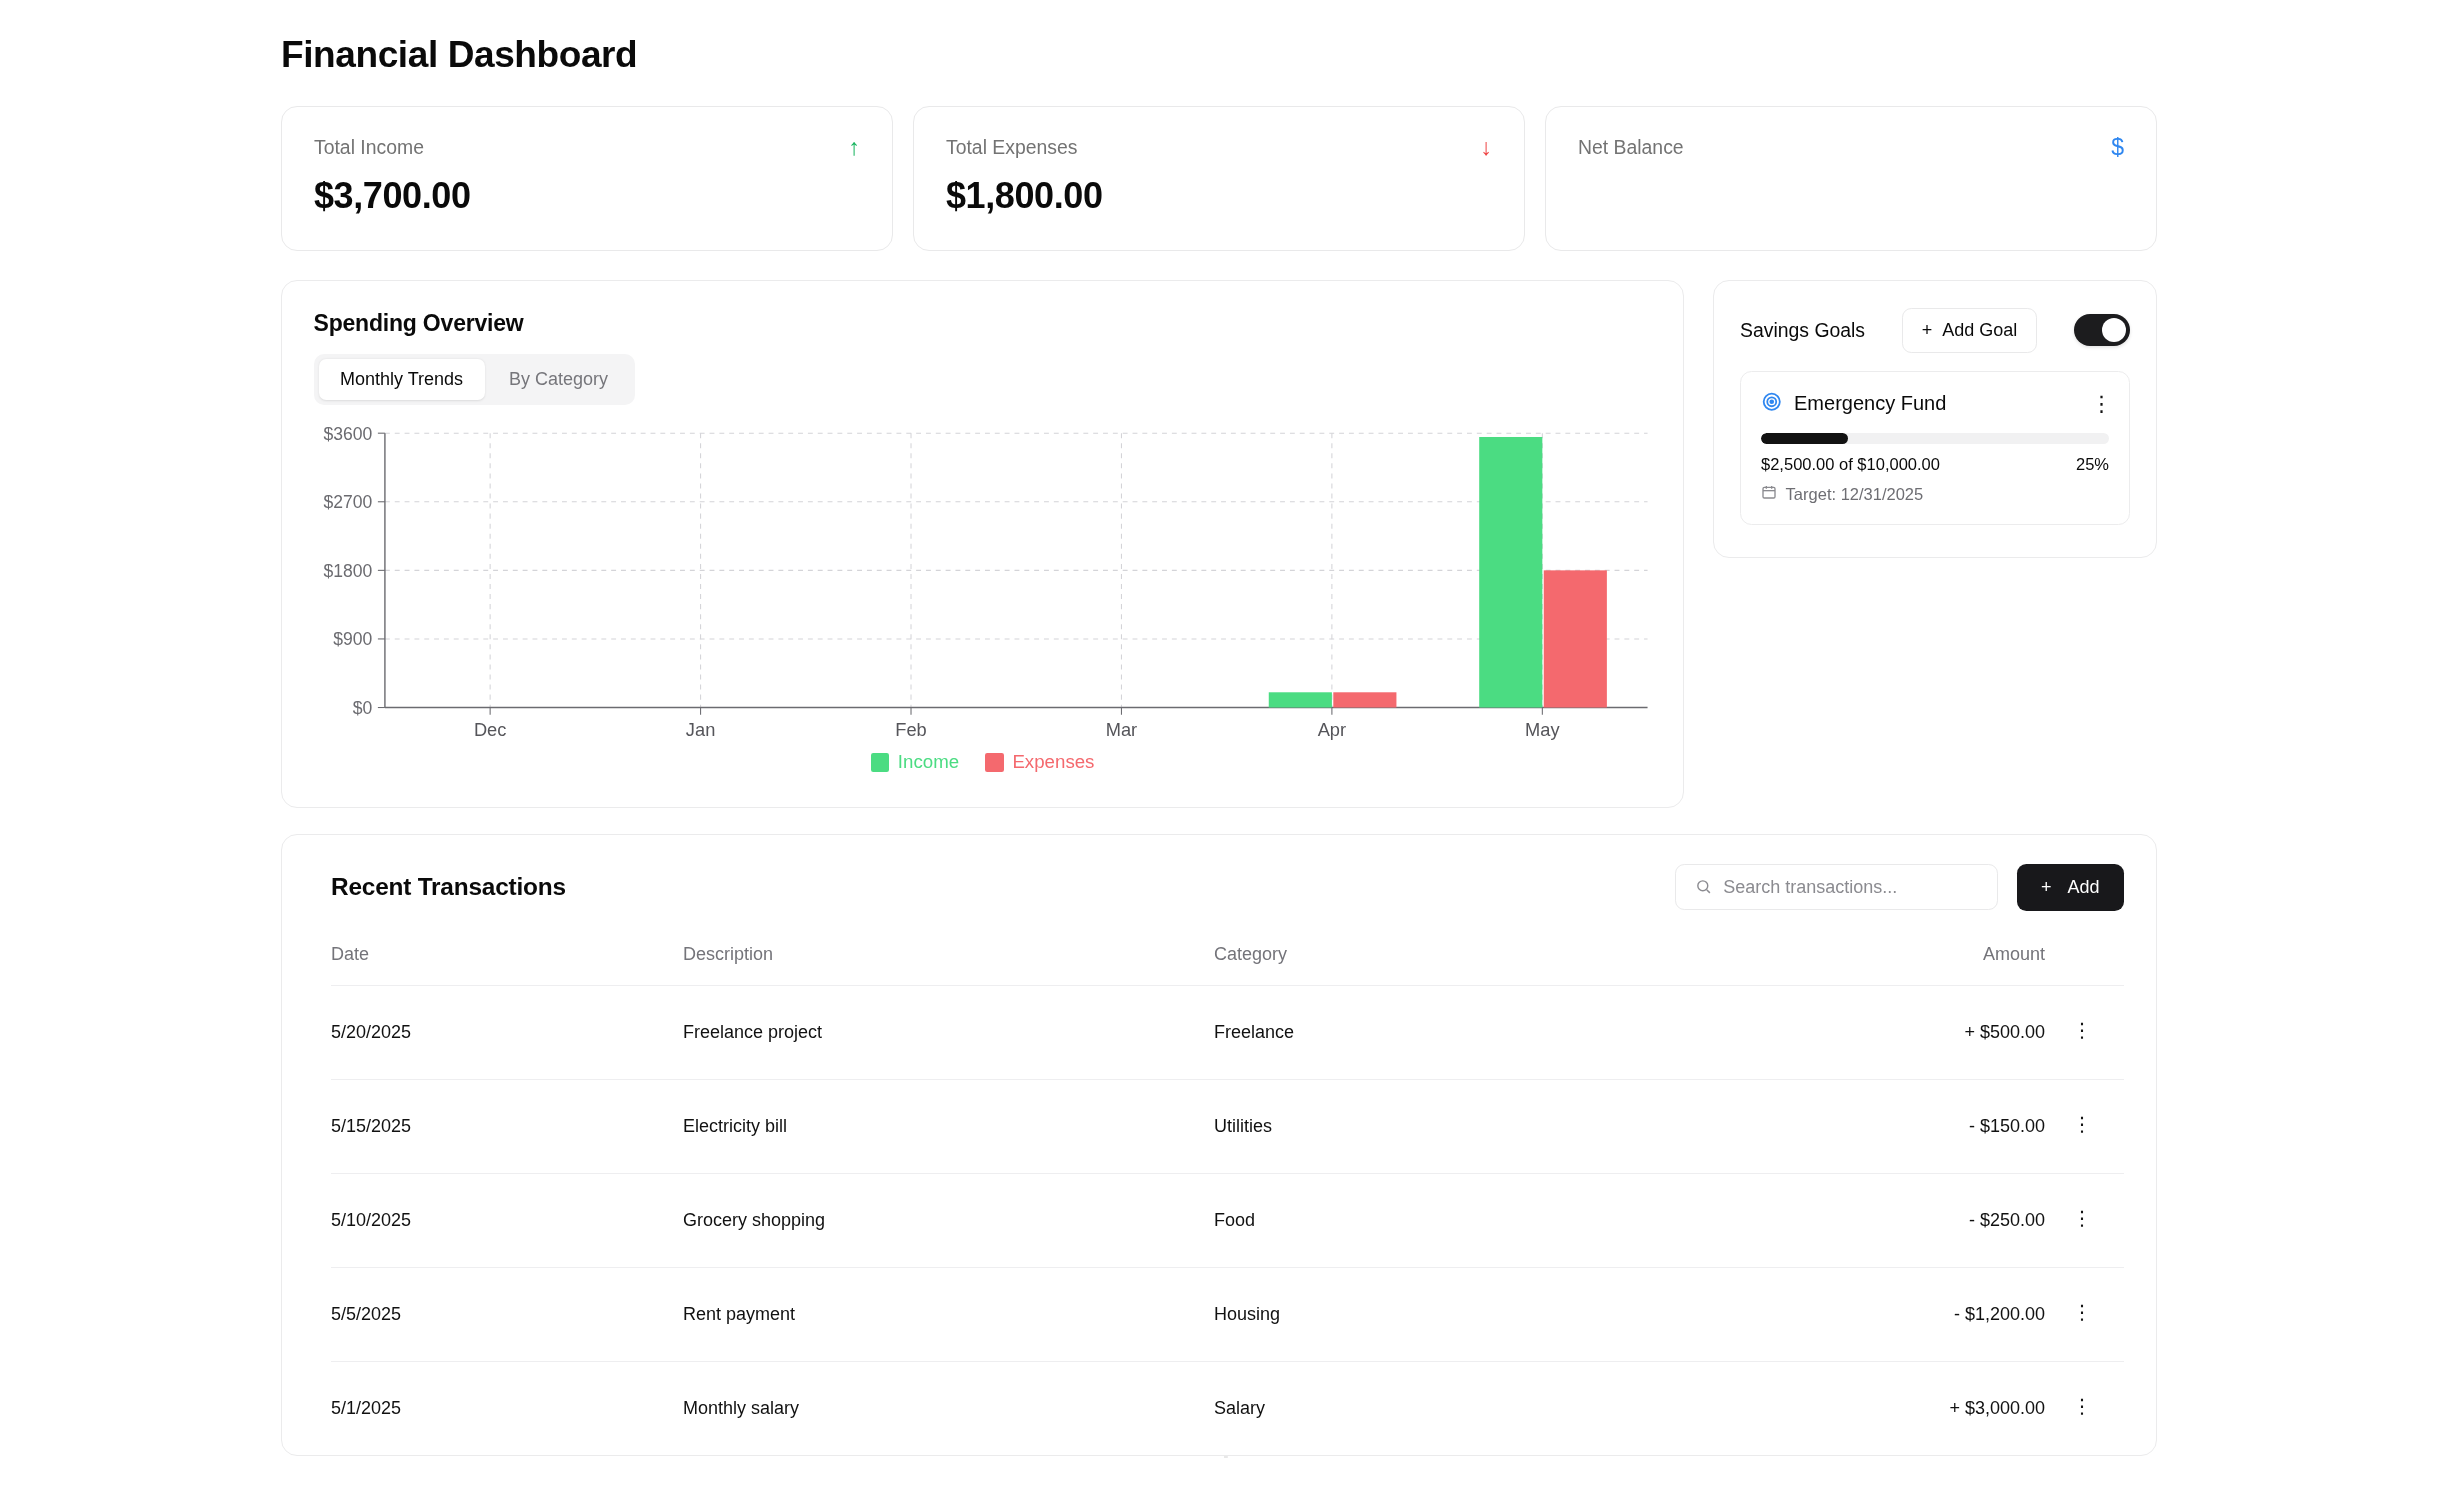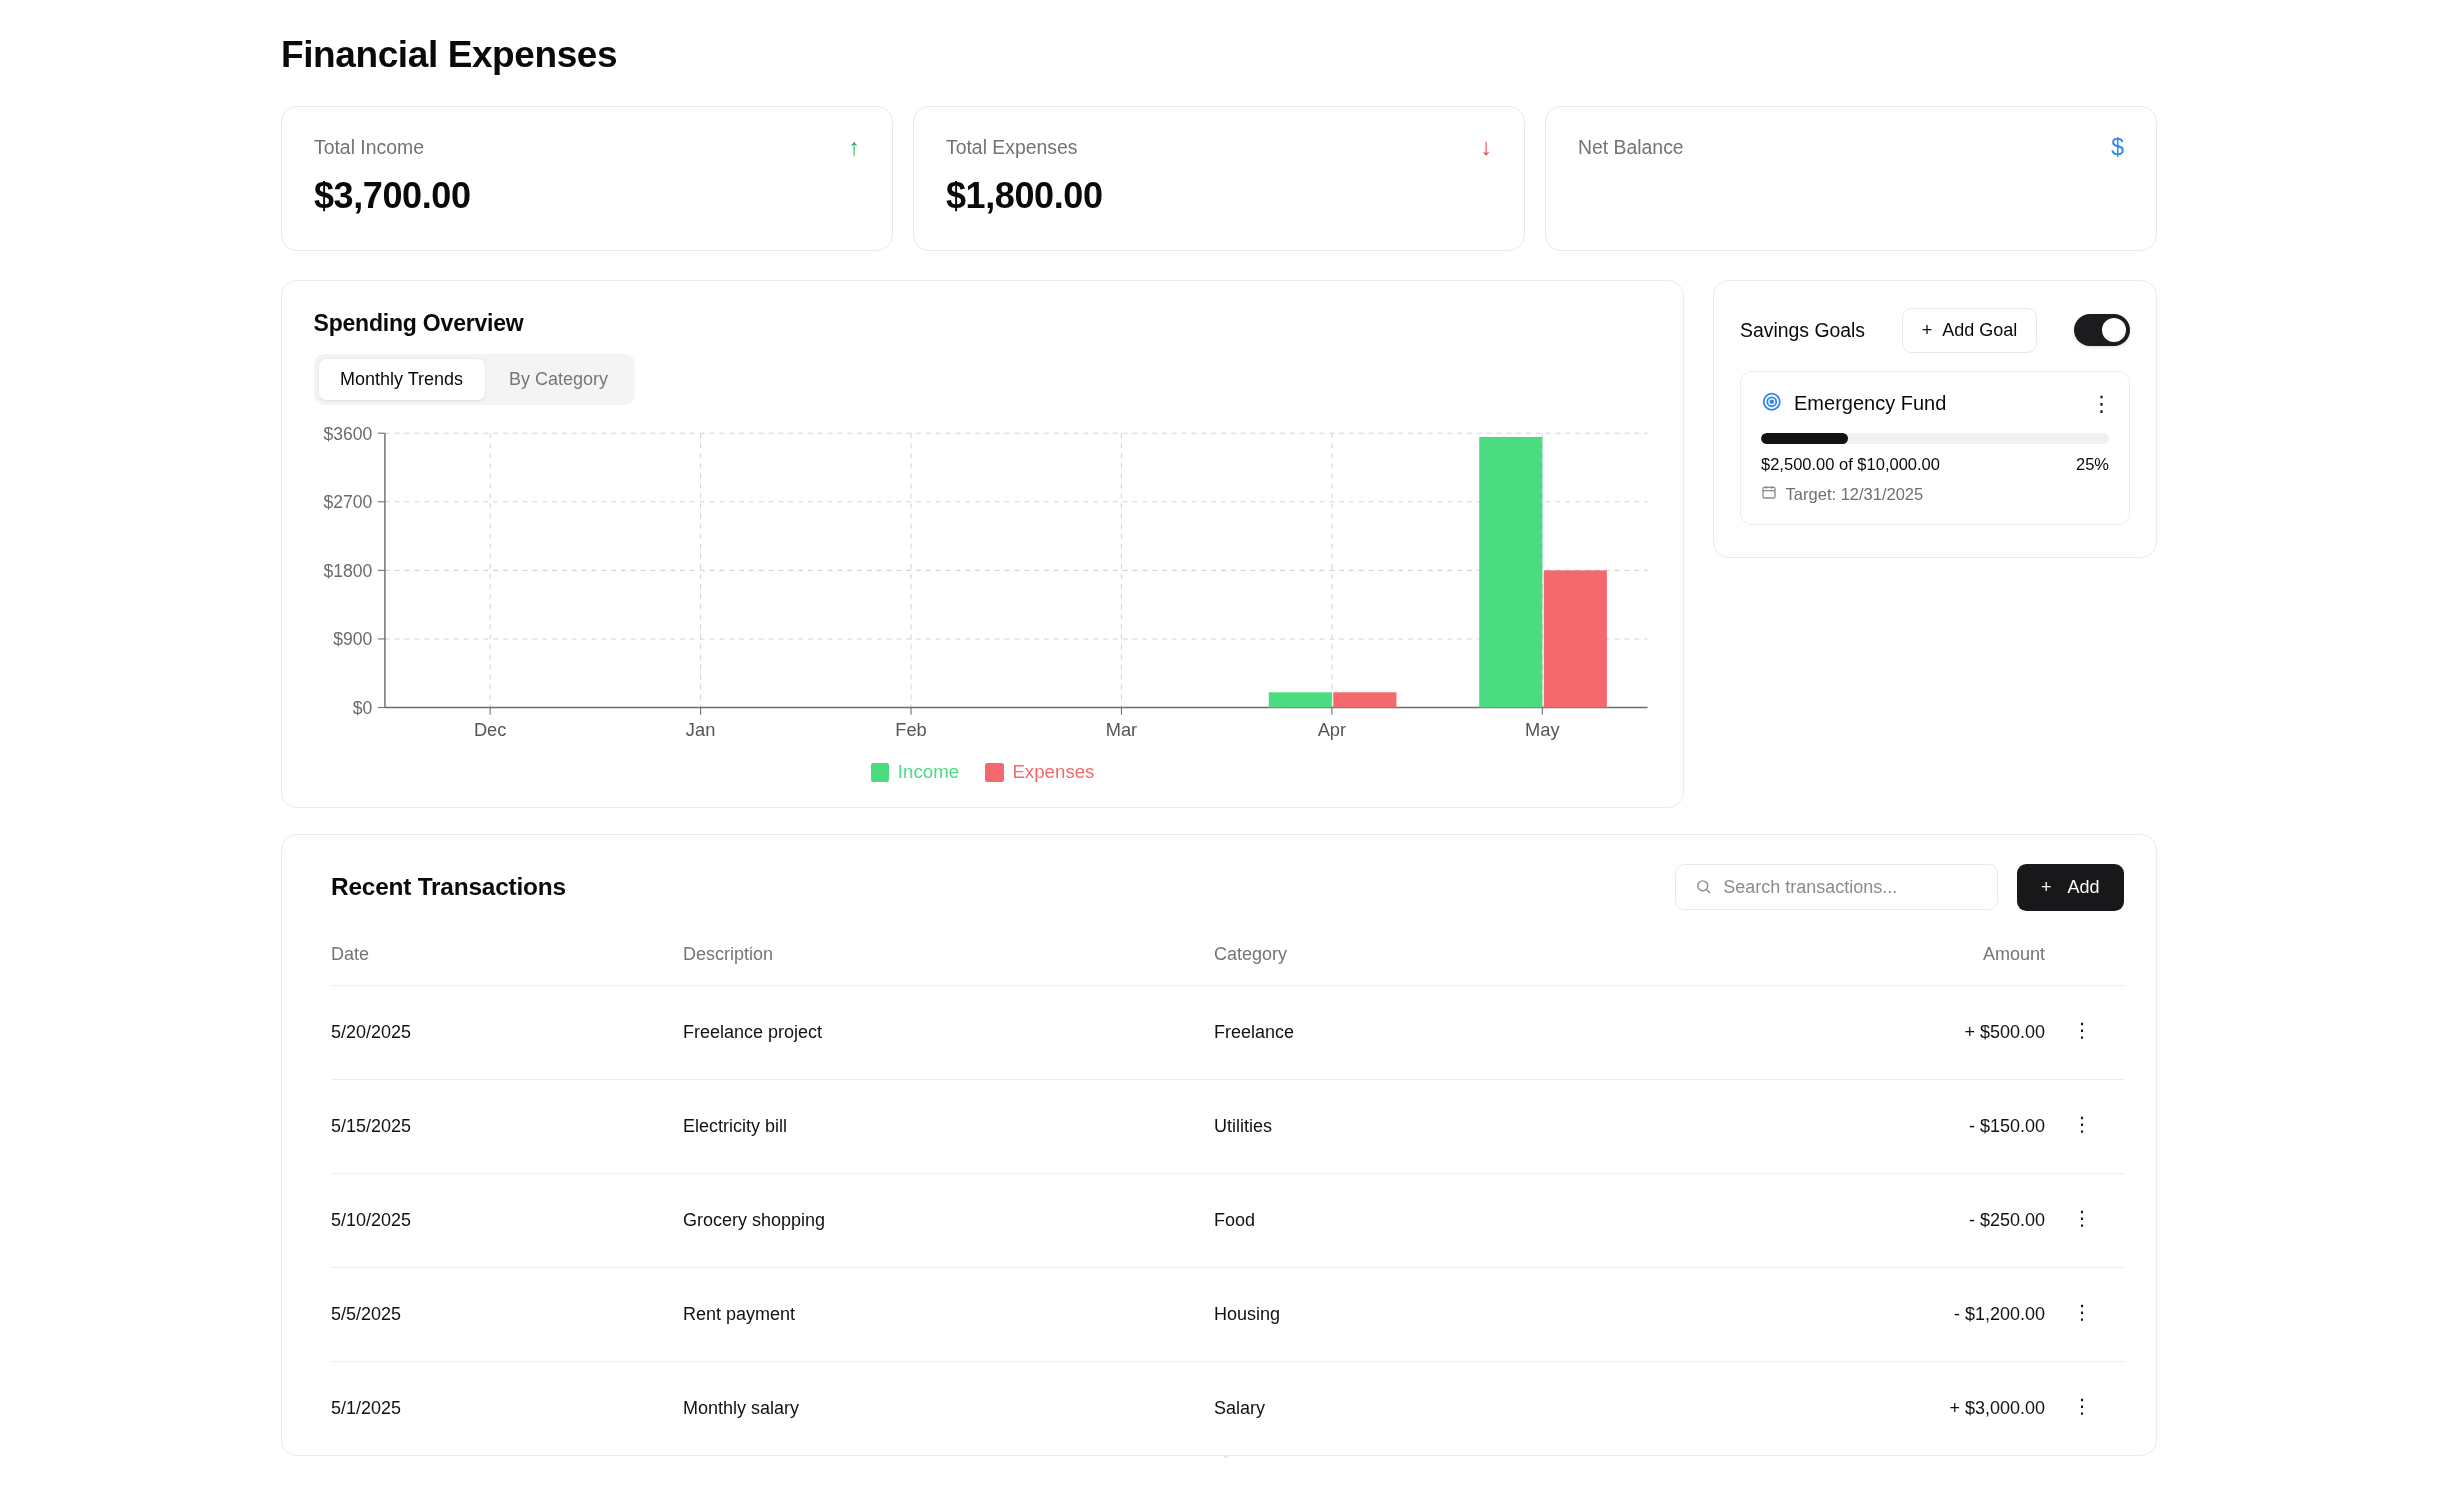--- a/index.html
+++ b/index.html
@@ -62,21 +62,21 @@
   .tab {
     font-size: 18px; padding: 10px 21.5px; border-radius: 7.2px;
     color: #76767b; background: transparent; border: none; cursor: pointer;
     font-family: inherit; white-space: nowrap;
   }
   .tab.active { background: #ffffff; color: #0a0a0a; box-shadow: 0 0.7px 2.2px rgba(0,0,0,.10); }
 
   
   .chart-wrap { position: relative; margin-top: 21.5px; height: 359px; }
   .chart-svg { display: block; width: 100%; height: 316px; }
-  .legend { display: flex; justify-content: center; gap: 26px; margin-top: 19px; }
+  .legend { display: flex; justify-content: center; gap: 26px; margin-top: 9px; }
   .legend-item { display: flex; align-items: center; gap: 8.6px; font-size: 18.7px; }
   .legend-swatch { width: 18.7px; height: 18.7px; border-radius: 2.2px; display: inline-block; }
 
   
   .savings-card {
     width: 452px; background: #fff;
     border: 0.7px solid #ebebec; border-radius: 16px;
     padding: 27px 26px 32px 26px;
   }
   .savings-head { display: flex; align-items: center; justify-content: space-between; gap: 10px; }
@@ -165,21 +165,21 @@
 </head>
 <body>
 
 <div class="page">
 
   <div class="watermark">
     <div class="wm-ar">مستقل</div>
     <div class="wm-en">mostaql.com</div>
   </div>
 
-  <h1 class="page-title">Financial Expenses</h1>
+  <h1 class="page-title">Financial Dashboard</h1>
 
   <div class="stats-row">
     <div class="stat-card">
       <div class="stat-head">
         <span class="stat-label">Total Income</span>
         <span class="stat-icon icon-up">↑</span>
       </div>
       <div class="stat-value">$3,700.00</div>
     </div>
     <div class="stat-card">

